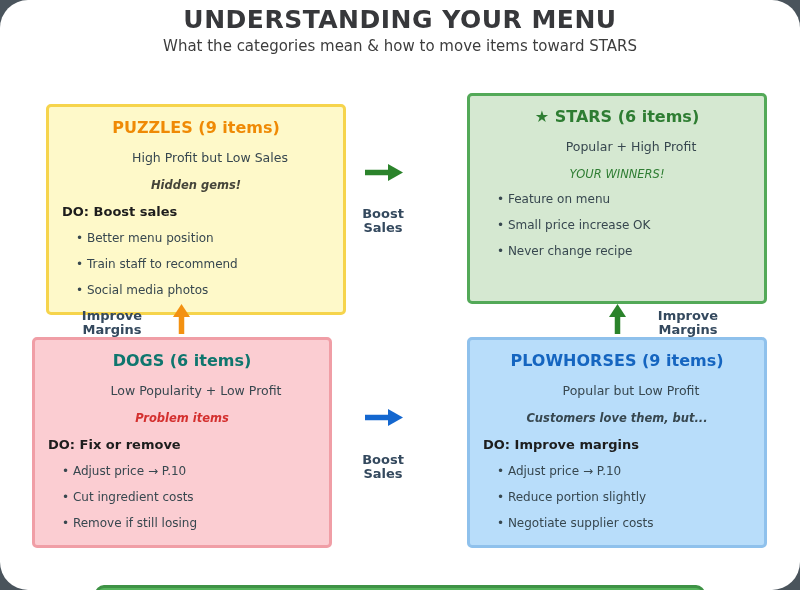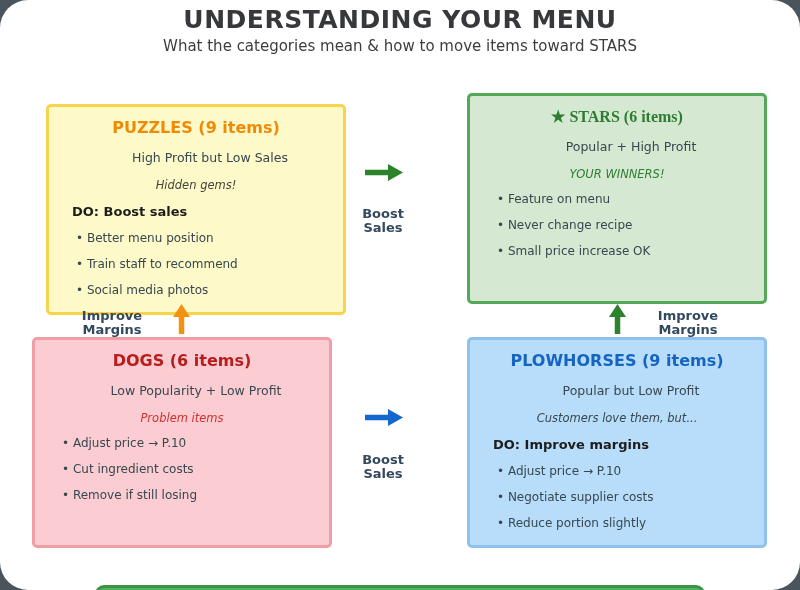--- a/index.html
+++ b/index.html
@@ -9,29 +9,29 @@
   .hdr-title{font-size:25px;font-weight:bold;color:#37383b;letter-spacing:0.5px;line-height:28px;}
   .hdr-sub{font-size:15px;color:#3d3d3d;margin-top:4px;line-height:16px;}
   
   .quad{position:absolute;width:300px;height:211px;border:3px solid;border-radius:5px;box-sizing:border-box;}
   .q-puzzles{left:32px;top:104px;background:#FEF9C9;border-color:#F6D44C;margin-left:14px;}
   .q-stars{left:467px;top:93px;background:#D5E8D1;border-color:#53A958;}
   .q-dogs{left:32px;top:337px;background:#FBCDD2;border-color:#F09EA6;}
   .q-plow{left:467px;top:337px;background:#B8DDFA;border-color:#8FC1EC;}
   .q-title{margin-top:11px;text-align:center;font-size:16px;font-weight:bold;line-height:19px;}
   .q-puzzles .q-title{color:#EF8A05;}
-  .q-stars .q-title{color:#2E7D32;font-family:Liberation Serif, serif;}
-  .q-dogs .q-title{color:#b91c1c;}
+  .q-stars .q-title{color:#2E7D32;}
+  .q-dogs .q-title{color:#0f766e;}
   .q-plow .q-title{color:#1565C0;}
   .q-desc{margin-top:13px;text-align:center;font-size:12.5px;color:#37474F;line-height:15px;padding-left:28px;}
-  .q-tag{margin-top:13px;text-align:center;font-size:11.5px;font-style:italic;line-height:14px;color:#45453a;}
+  .q-tag{margin-top:13px;text-align:center;font-size:11.5px;font-style:italic;line-height:14px;color:#45453a;font-weight:bold;}
   .q-stars .q-tag{color:#2E7D32;font-weight:normal;}
   .q-dogs .q-tag{color:#D4302F;}
   .q-plow .q-tag{color:#37474F;}
-  .q-do{margin-top:12px;padding-left:23px;font-size:13px;font-weight:bold;color:#1d1d1d;line-height:16px;}
+  .q-do{margin-top:12px;padding-left:13px;font-size:13px;font-weight:bold;color:#1d1d1d;line-height:16px;}
   .q-bullet{margin-top:11px;padding-left:27px;font-size:12px;color:#37474F;line-height:15px;}
   
   .arrow{position:absolute;}
   .flow-label{position:absolute;width:80px;text-align:center;font-size:13px;font-weight:bold;color:#34495E;line-height:13.5px;}
   .lbl-boost-top{left:343px;top:207px;}
   .lbl-boost-bottom{left:343px;top:453px;}
   .lbl-improve-left{left:72px;top:309px;}
   .lbl-improve-right{left:648px;top:309px;}
   
   .footer-bar{position:absolute;left:95px;top:585px;width:610px;height:40px;background:#56B45C;border:3px solid #3E9245;border-radius:9px;box-sizing:border-box;}
@@ -54,41 +54,42 @@
     <div class="q-bullet">• Better menu position</div>
     <div class="q-bullet">• Train staff to recommend</div>
     <div class="q-bullet">• Social media photos</div>
   </section>
 
   <section class="quad q-stars">
     <div class="q-title">★ STARS (6 items)</div>
     <div class="q-desc">Popular + High Profit</div>
     <div class="q-tag">YOUR WINNERS!</div>
     <div class="q-bullet">• Feature on menu</div>
+    <div class="q-bullet">• Small price increase OK</div>
     <div class="q-bullet">• Never change recipe</div>
-    <div class="q-bullet">• Small price increase OK</div>
   </section>
 
   <section class="quad q-dogs">
     <div class="q-title">DOGS (6 items)</div>
     <div class="q-desc">Low Popularity + Low Profit</div>
     <div class="q-tag">Problem items</div>
+    <div class="q-do">DO: Fix or remove</div>
     <div class="q-bullet">• Adjust price → P.10</div>
     <div class="q-bullet">• Cut ingredient costs</div>
     <div class="q-bullet">• Remove if still losing</div>
   </section>
 
   <section class="quad q-plow">
     <div class="q-title">PLOWHORSES (9 items)</div>
     <div class="q-desc">Popular but Low Profit</div>
     <div class="q-tag">Customers love them, but...</div>
     <div class="q-do">DO: Improve margins</div>
     <div class="q-bullet">• Adjust price → P.10</div>
+    <div class="q-bullet">• Reduce portion slightly</div>
     <div class="q-bullet">• Negotiate supplier costs</div>
-    <div class="q-bullet">• Reduce portion slightly</div>
   </section>
 
   <svg class="arrow" style="left:362px;top:163px;" width="42" height="19">
     <line x1="3" y1="9.5" x2="27" y2="9.5" stroke-width="5.5" stroke="#2B832B"></line>
     <polygon points="26,1 41,9.5 26,18" fill="#2B832B"></polygon>
   </svg>
   <div class="flow-label lbl-boost-top">
     <div>Boost</div>
     <div>Sales</div>
   </div>

